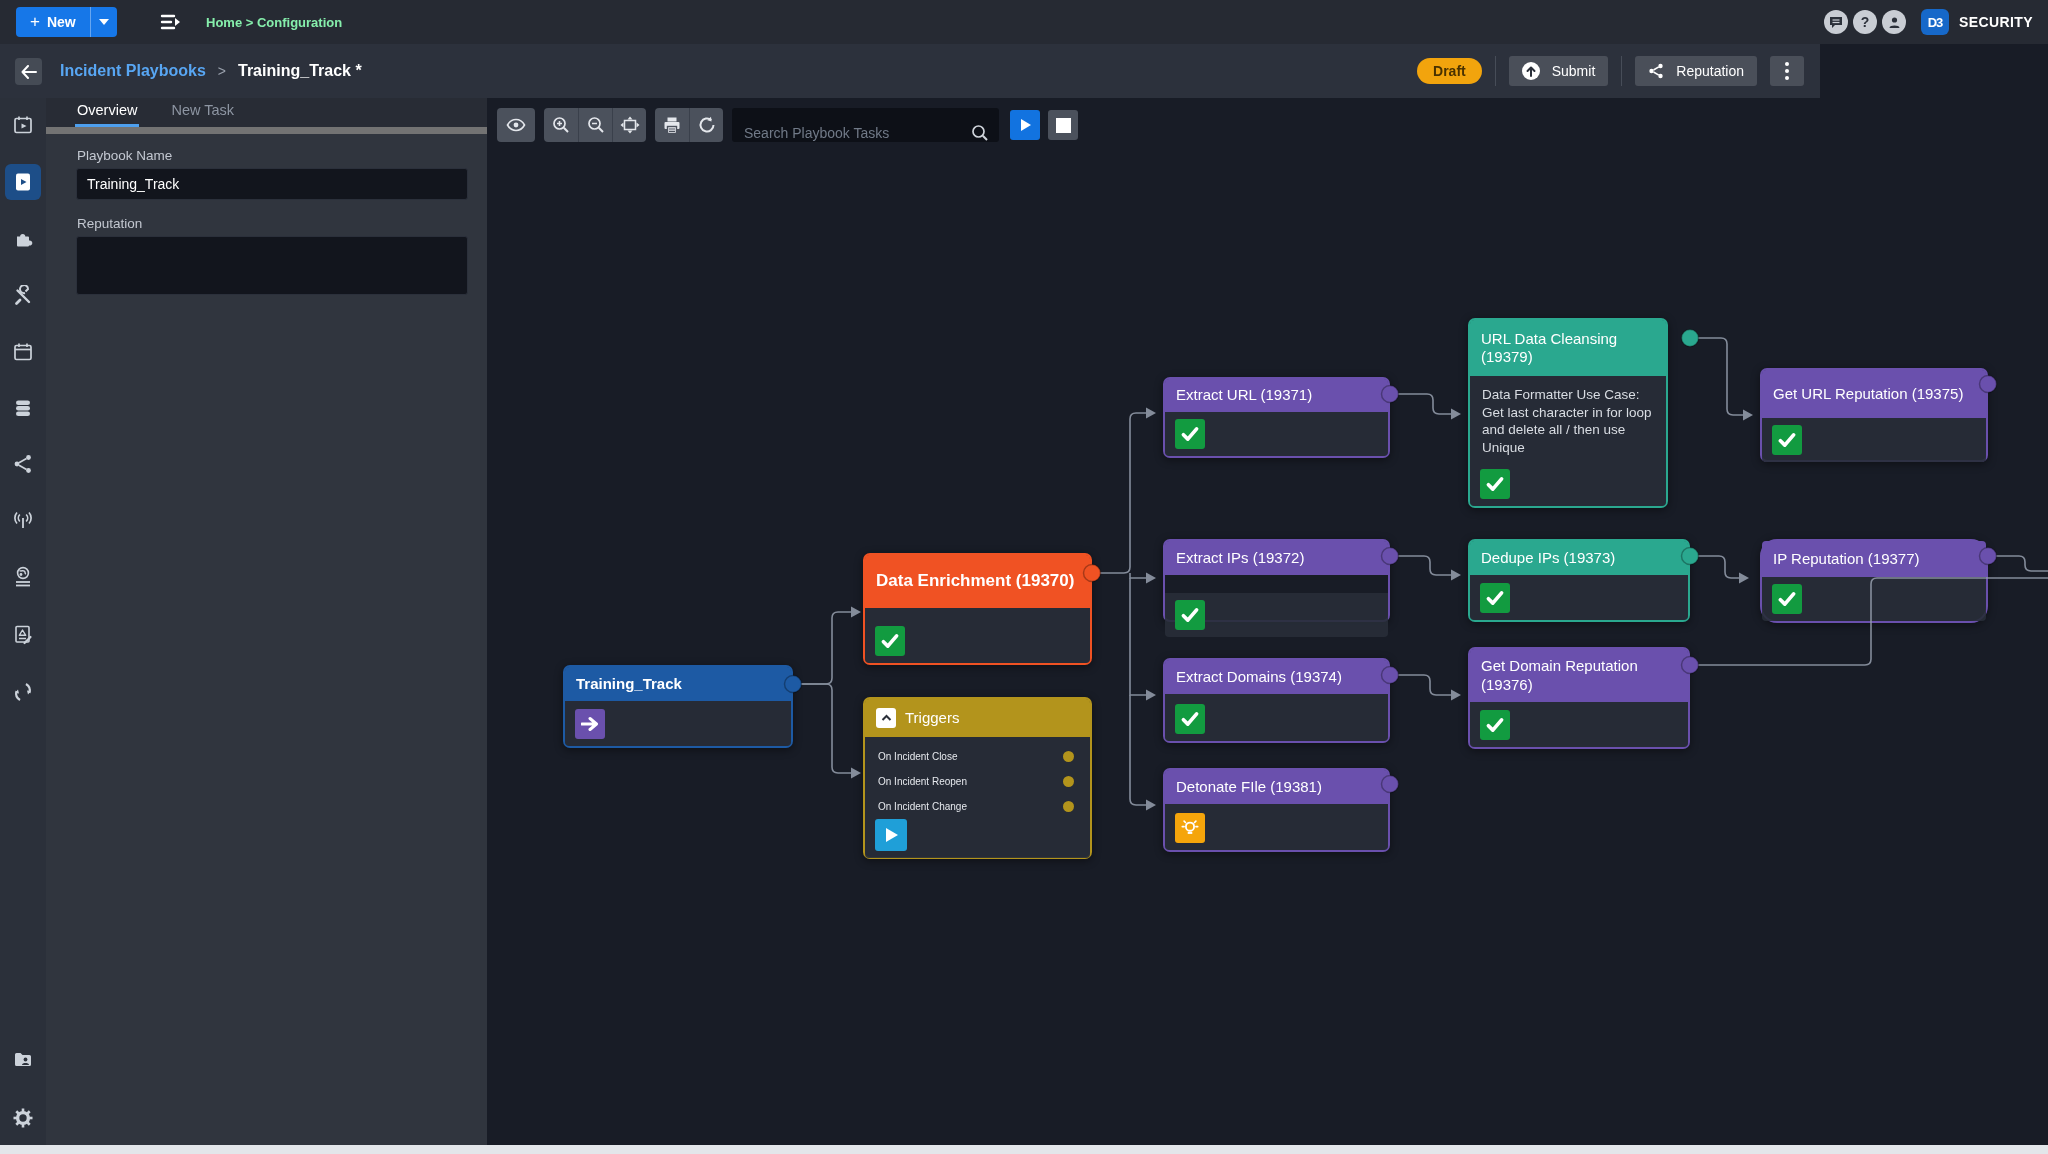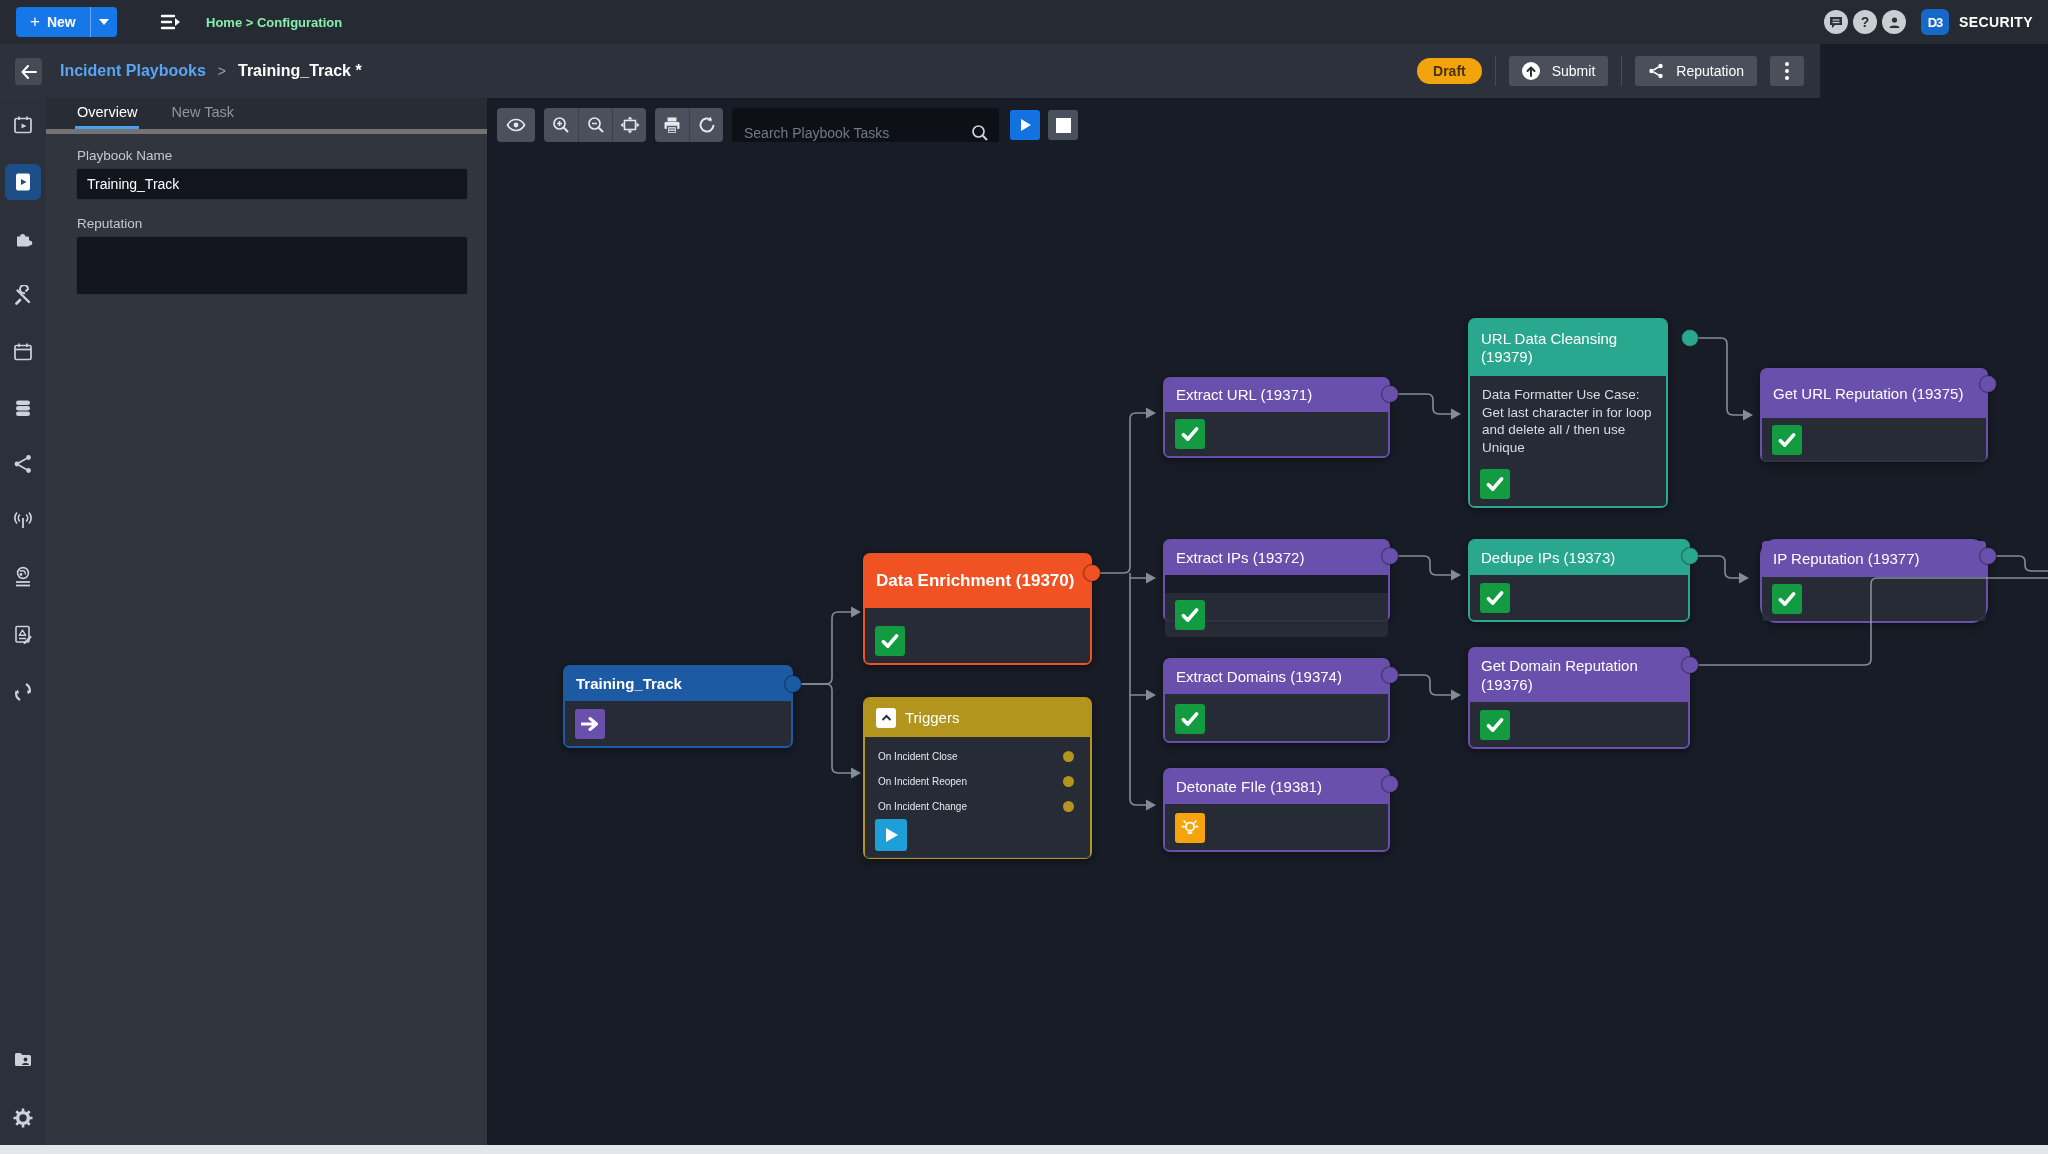--- a/index.html
+++ b/index.html
@@ -52,21 +52,21 @@
 
   
   .sidebar{position:absolute;left:0;top:98px;width:46px;height:1056px;background:#2b303a;z-index:20;}
   .side-ic{position:absolute;left:0;width:46px;height:40px;display:flex;align-items:center;justify-content:center;}
   .side-ic.active .hl{position:absolute;width:36px;height:36px;border-radius:6px;background:#1d4e88;}
   .side-ic svg{position:relative;}
 
   
   .panel{position:absolute;left:46px;top:98px;width:441px;height:1056px;background:#30353e;z-index:10;}
   .tabbar{position:absolute;left:0;top:0;width:441px;height:36px;background:#282c35;
-          border-bottom:5px solid #737373;display:flex;align-items:flex-end;padding-left:31px;gap:34px;}
+          border-bottom:7px solid #737373;display:flex;align-items:flex-end;padding-left:31px;gap:34px;}
   .tab{font-size:14.5px;padding-bottom:9px;position:relative;color:#8d95a2;}
   .tab.active{color:#fff;}
   .tab.active::after{content:"";position:absolute;left:-2px;right:-2px;bottom:0;height:3px;background:#4d9fee;}
   .flabel{position:absolute;left:31px;font-size:13.5px;color:#c3c8d1;}
   .finput{position:absolute;left:30px;width:392px;background:#12151d;border:1px solid #2b303b;
           border-radius:3px;color:#fff;font-size:14px;font-family:"Liberation Sans",sans-serif;
           padding:0 10px;outline:none;}
   textarea.finput{resize:none;padding-top:6px;}
 
   

